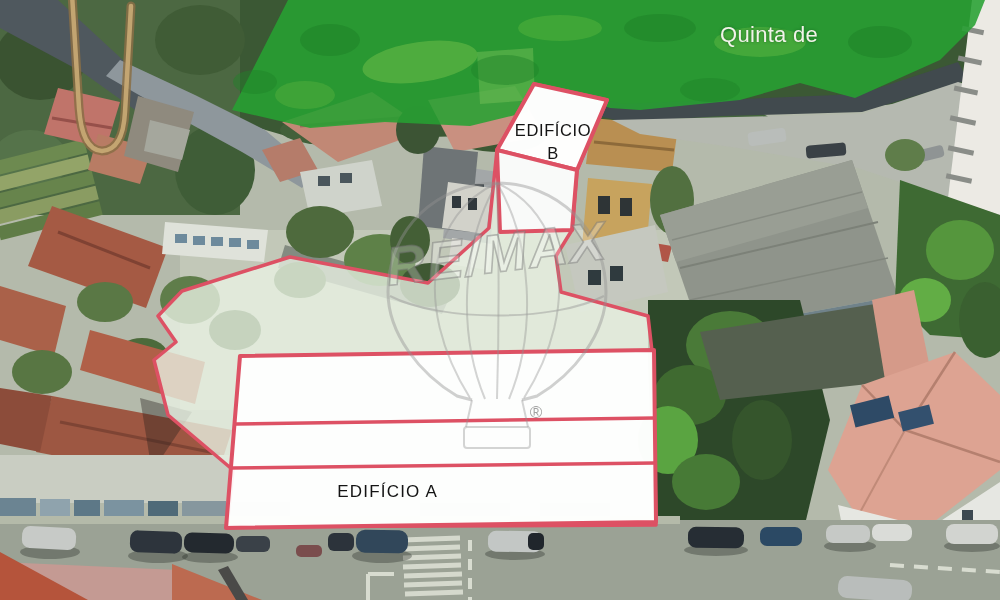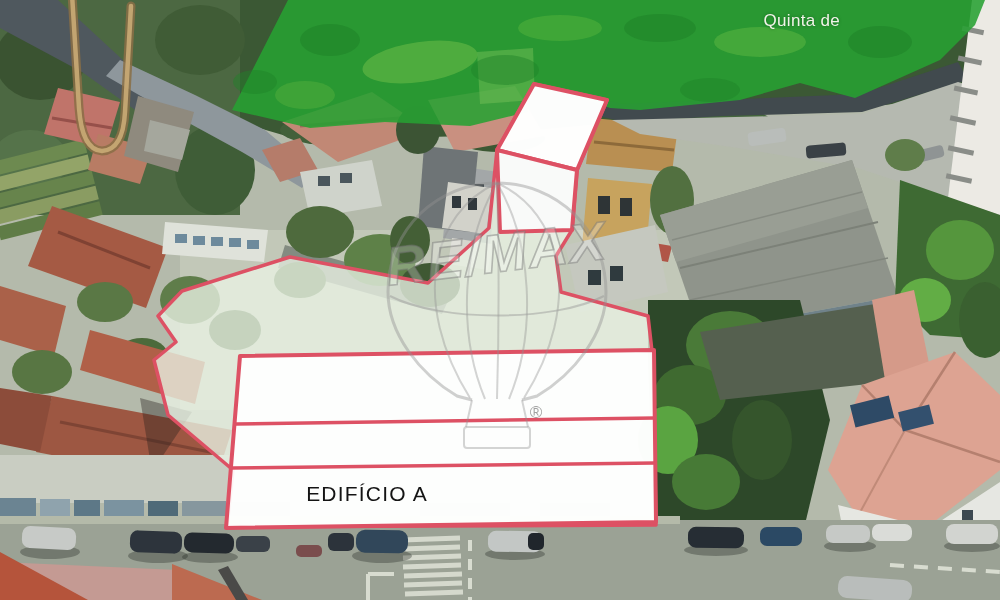--- a/index.html
+++ b/index.html
@@ -6,34 +6,34 @@
   #stage{
     position:relative;width:1000px;height:600px;overflow:hidden;
     font-family:"Liberation Sans", sans-serif;
     background:#b7bdae;
   }
   #stage svg{position:absolute;left:0;top:0;}
   .photo{filter:blur(.6px);}
   .soft{filter:blur(.5px);}
   .label{position:absolute;color:#141414;text-align:center;}
   #label-quinta{
-    left:720px;top:7px;width:120px;text-align:right;
-    font-size:17px;line-height:27px;color:#f2f3e9;
+    left:720px;top:21px;width:120px;text-align:left;
+    font-size:22px;line-height:27px;color:#f2f3e9;
     text-shadow:0 0 3px rgba(10,70,20,.55);
     letter-spacing:.3px;
   }
   #label-quinta span{display:block;}
   #label-b{
     left:494px;top:119px;width:118px;
     font-size:16.5px;line-height:23px;letter-spacing:.6px;
   }
   #label-b span{display:block;}
   #label-a{
     left:296px;top:482px;width:142px;
-    font-size:21px;letter-spacing:1.2px;
+    font-size:17px;letter-spacing:1.2px;text-align:right;
   }
 </style>
 </head>
 <body>
 
 <div id="stage">
 
 <svg width="1000" height="600" viewBox="0 0 1000 600" xmlns="http://www.w3.org/2000/svg">
 
   <g class="photo">
@@ -318,16 +318,20 @@
     </g>
     <text x="497" y="272" text-anchor="middle" transform="rotate(-7 497 258)" font-family="Liberation Sans, sans-serif" font-size="54" font-weight="bold" font-style="italic" letter-spacing="2" fill="rgba(255,255,255,0.30)" stroke="rgba(120,120,120,0.55)" stroke-width="1.6">RE/MAX</text>
     <text x="536" y="418" text-anchor="middle" font-family="Liberation Sans, sans-serif" font-size="17" fill="rgba(110,110,110,0.75)">®</text>
   </g>
 </svg>
 
 <div class="label" id="label-quinta">
   <span>Quinta de</span>
 </div>
 
+<div class="label" id="label-b">
+  <span>EDIFÍCIO</span>
+  <span>B</span>
+</div>
 
 <div class="label" id="label-a">EDIFÍCIO A</div>
 
 </div>
 
 </body></html>

